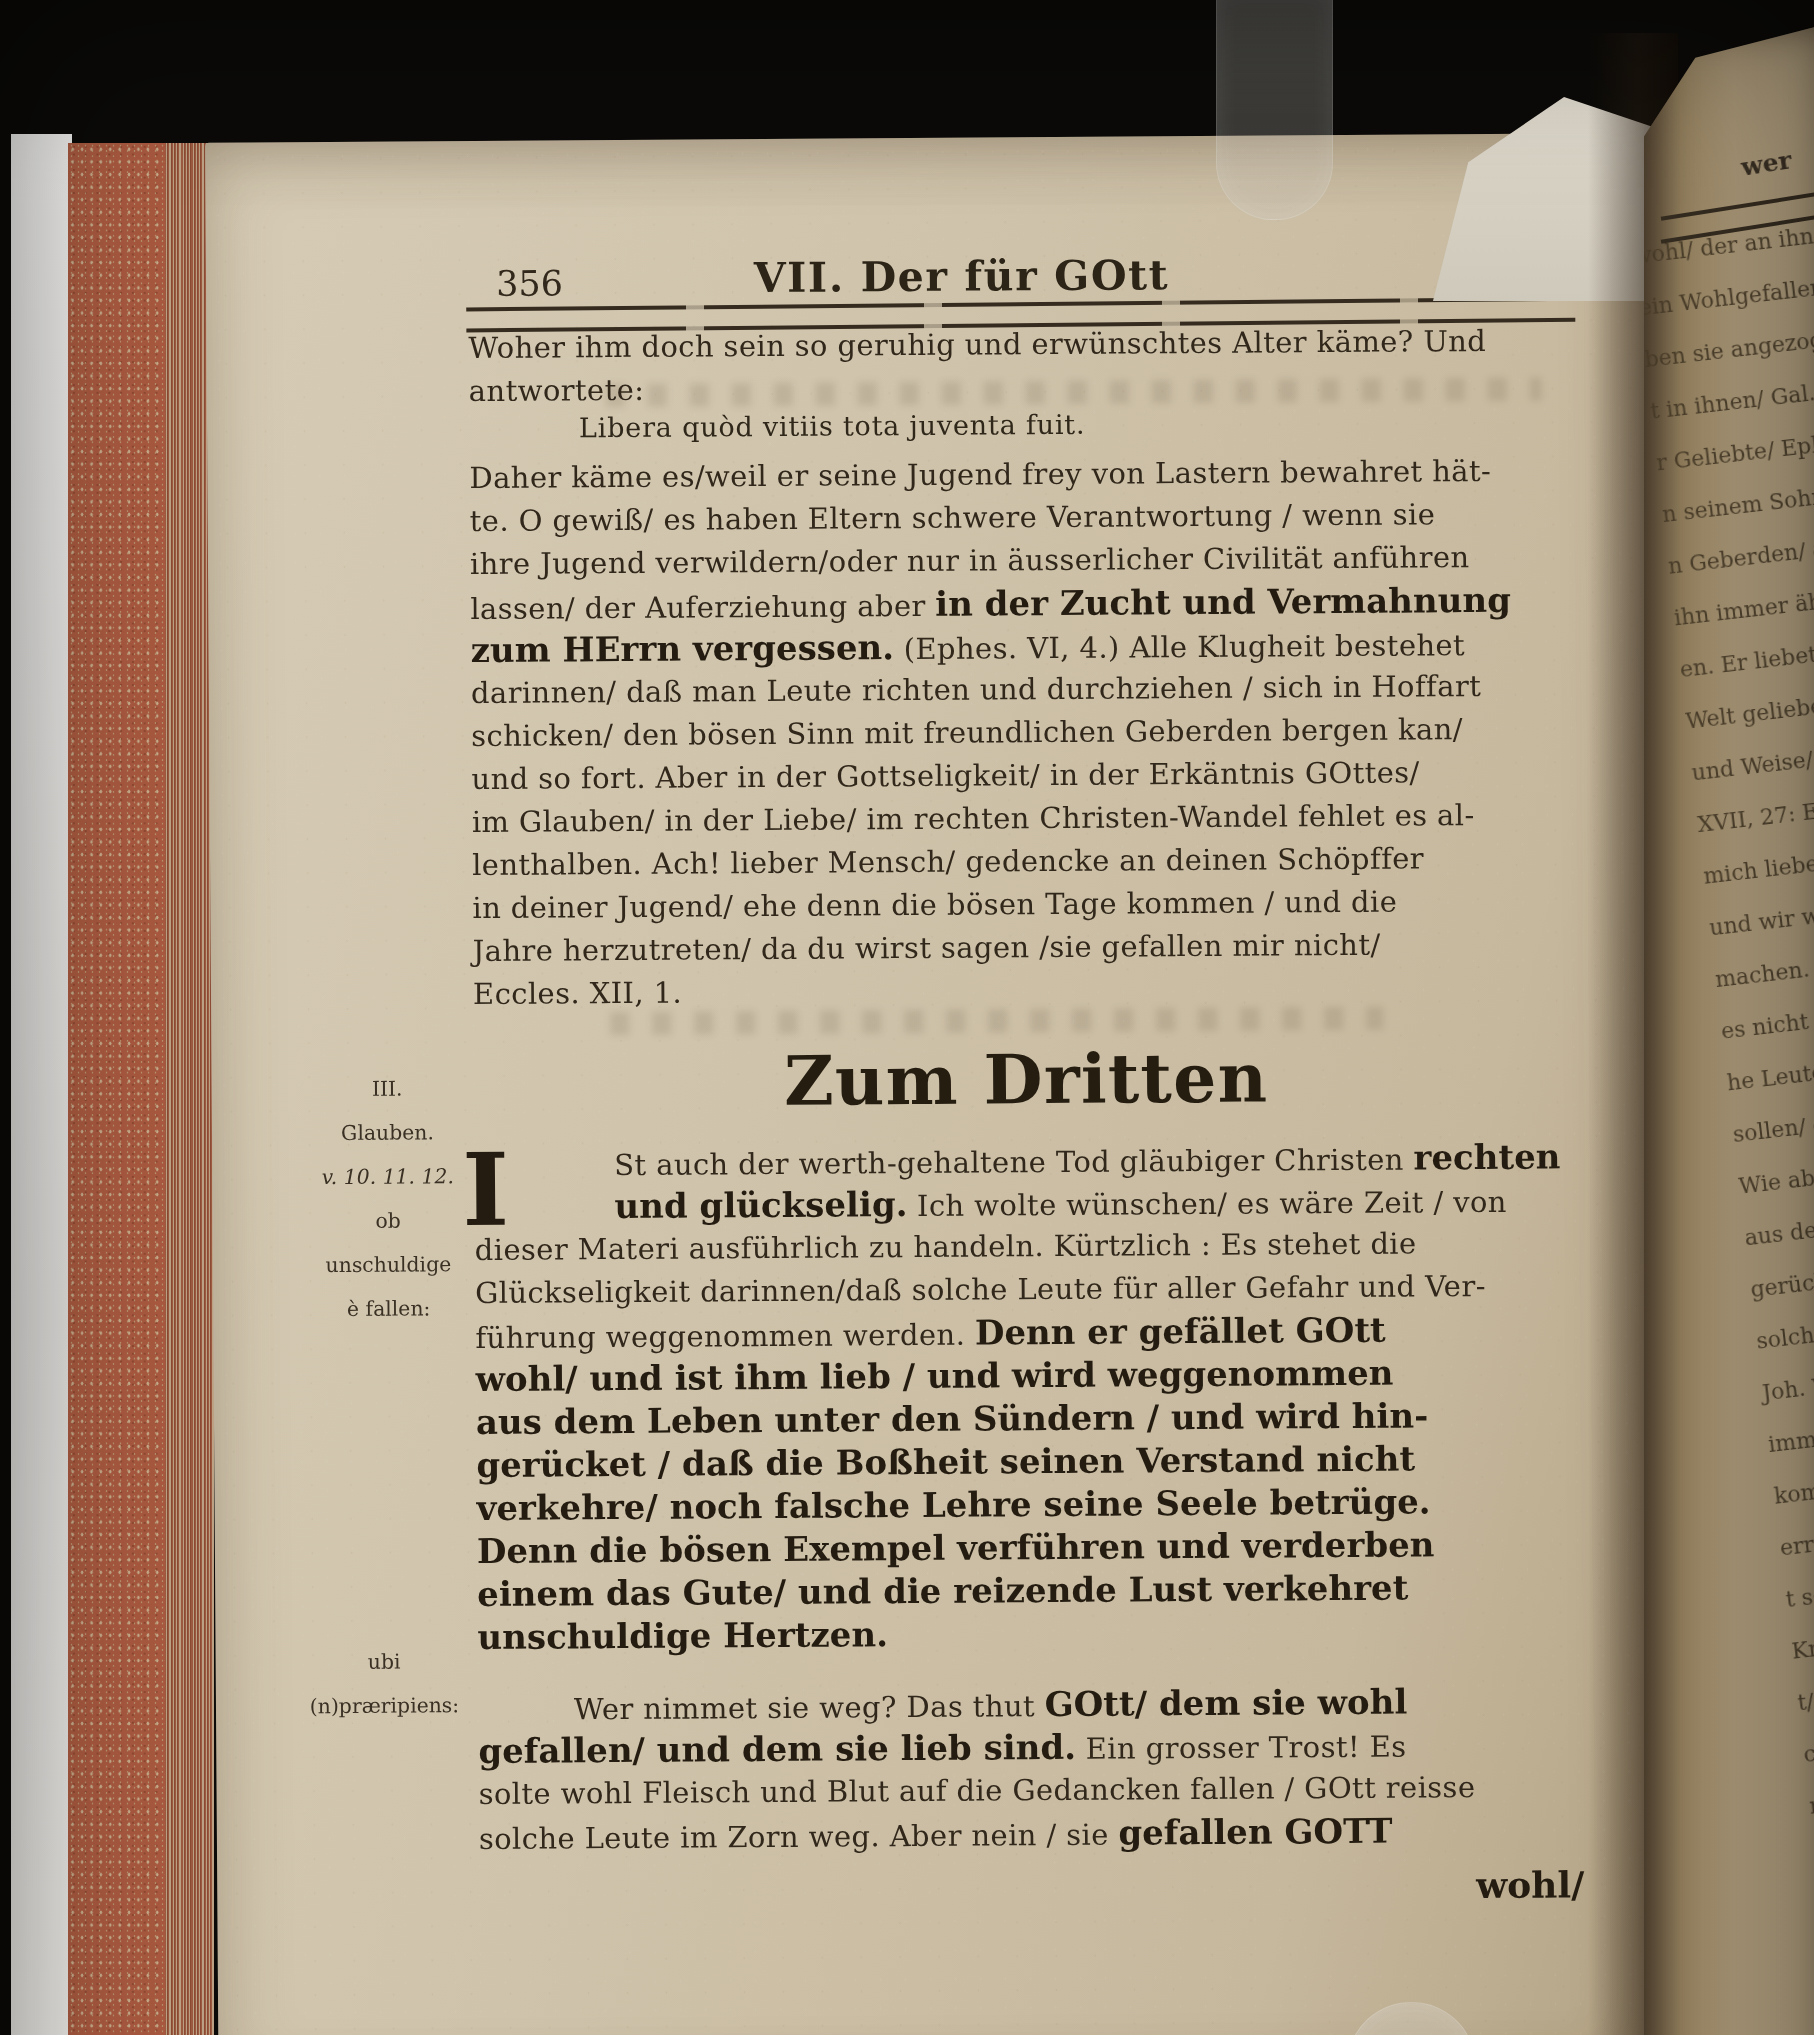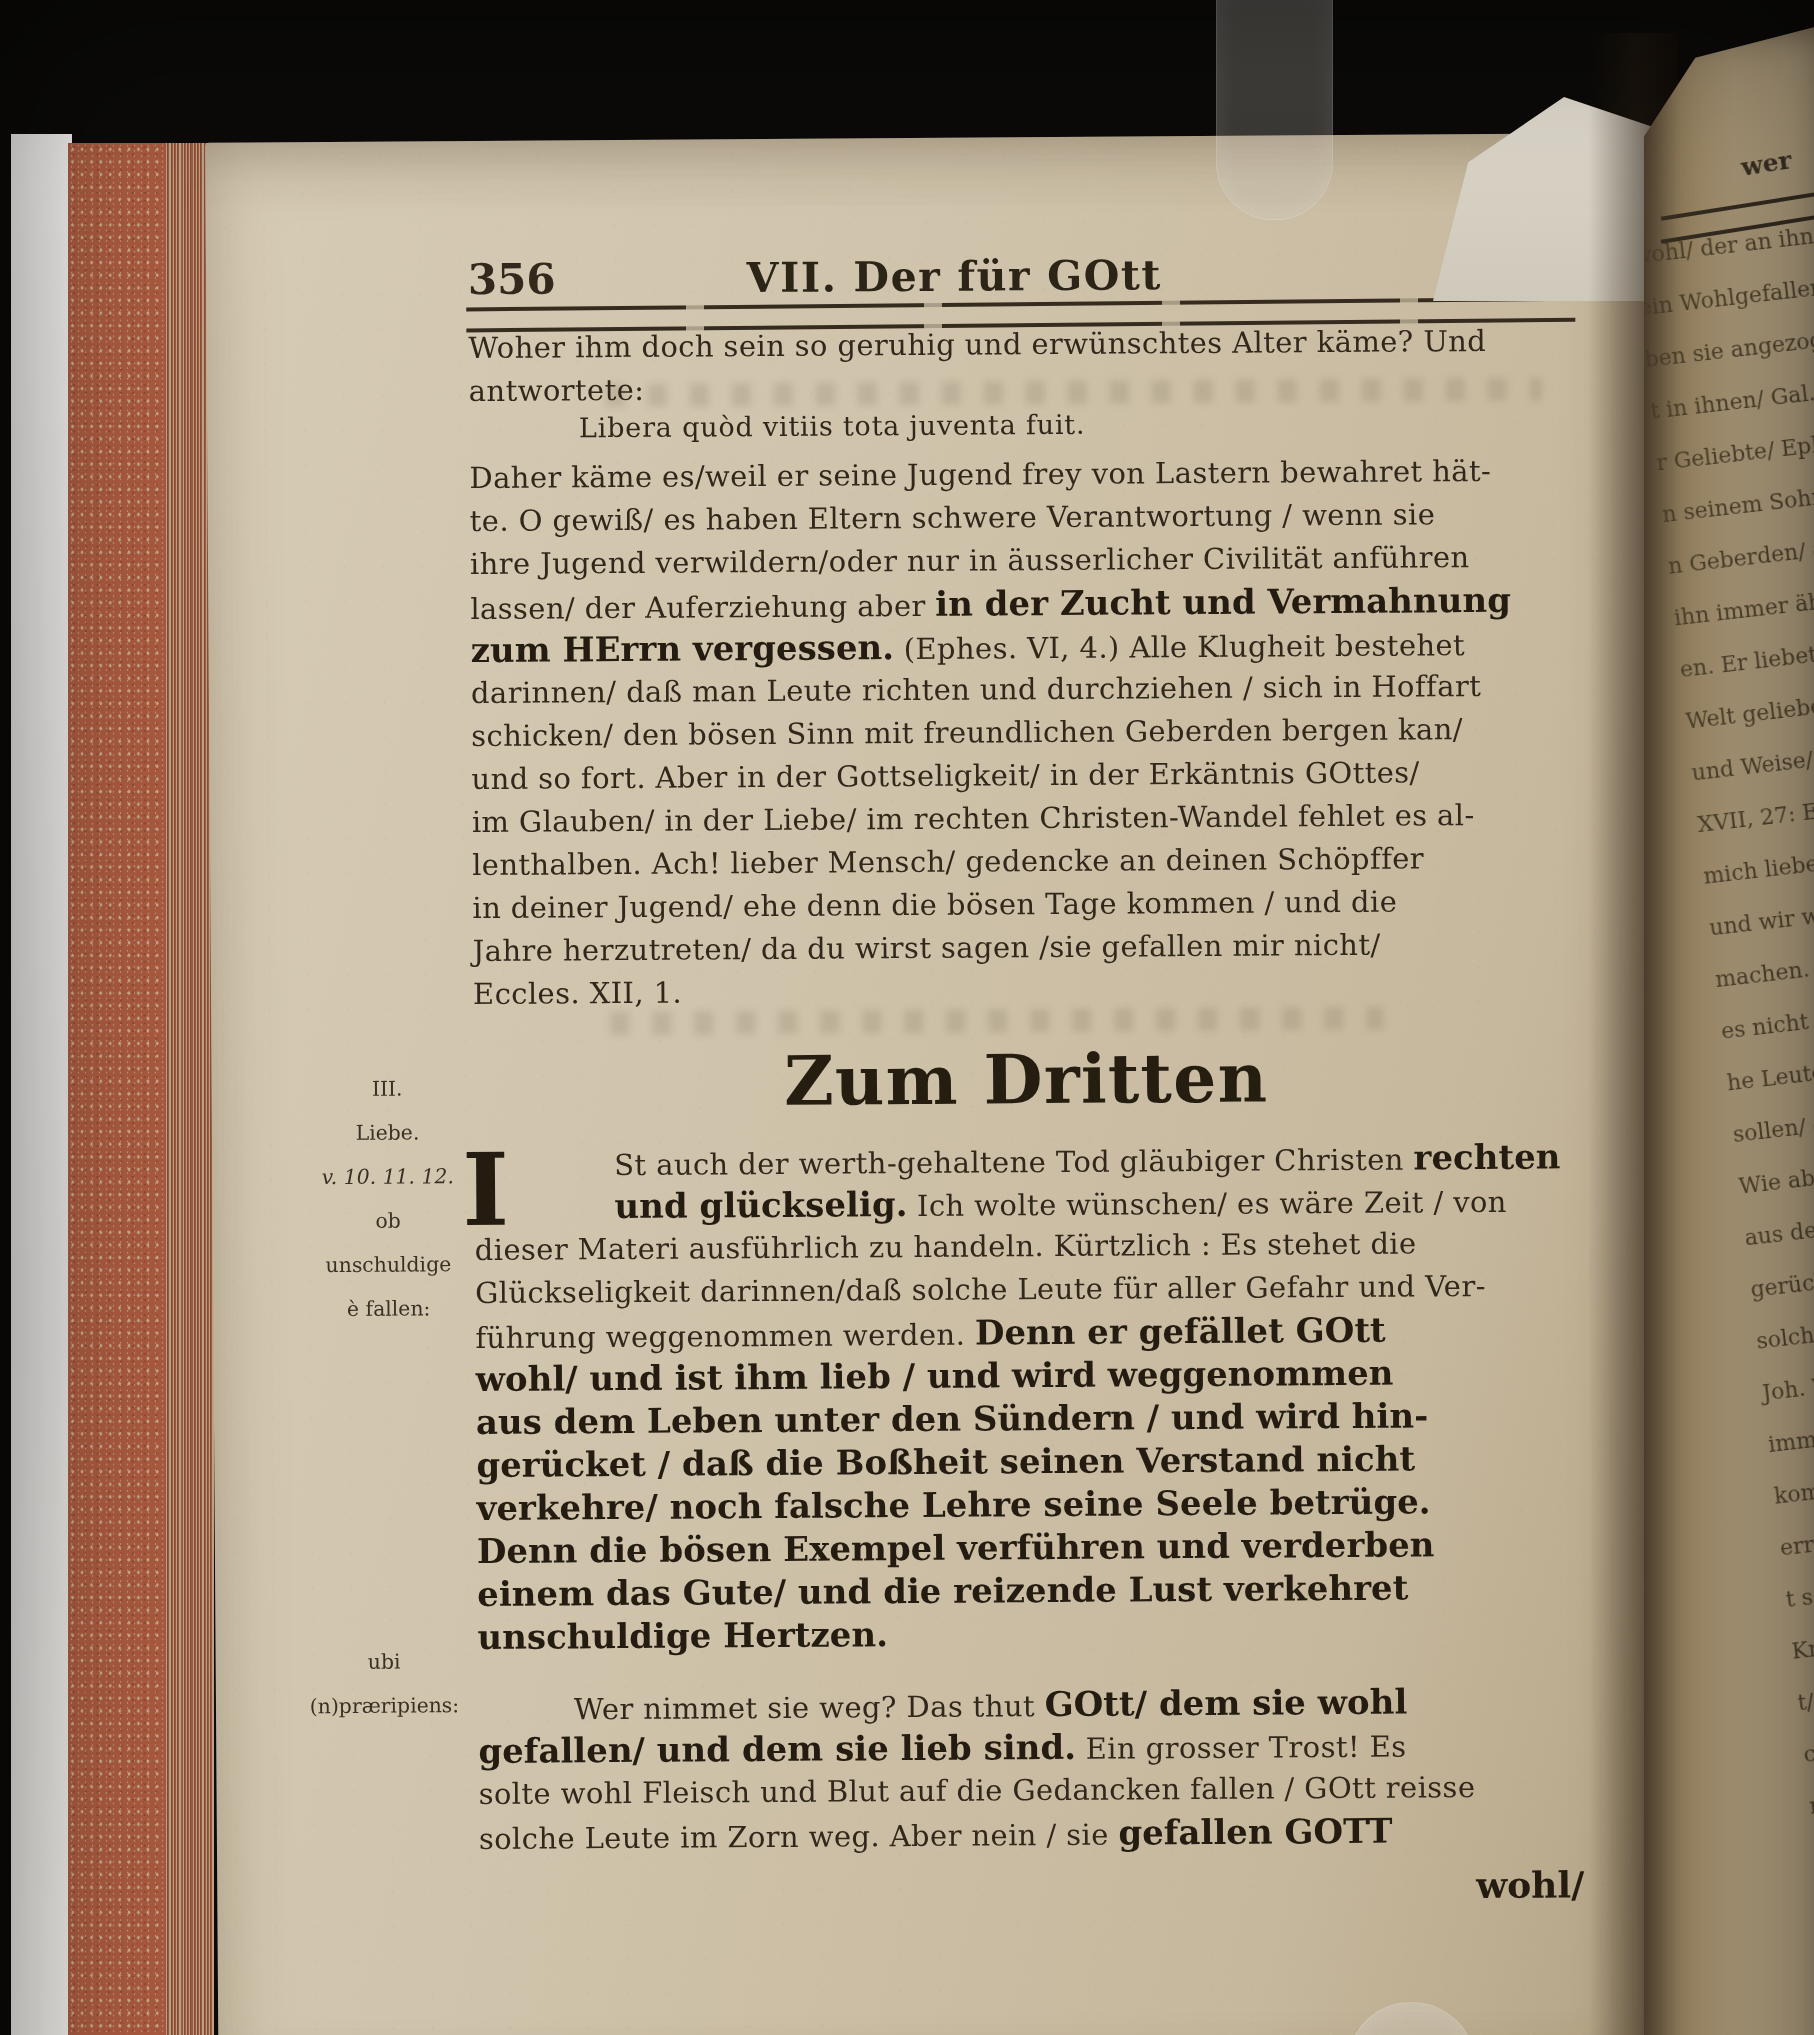--- a/index.html
+++ b/index.html
@@ -47,21 +47,21 @@
          color:#3a3024;transform:rotate(-9deg);filter:blur(0.6px);}
   
   .abs{position:absolute;}
   .ink{color:#31281b;}
   .tl{white-space:nowrap;}
   .body-lines .tl{height:43px;font-size:29px;line-height:43px;letter-spacing:0.4px;}
   .body-lines .tl .em, .em{font-weight:bold;font-size:34px;color:#241c10;letter-spacing:0;}
   #p3 .tl:nth-child(1),#p3 .tl:nth-child(2){padding-left:140px;}
   #p4 .tl:nth-child(1){text-indent:96px;}
   .header-row{left:474px;top:232px;width:1105px;height:69px;display:flex;align-items:flex-end;}
-  .pagenum{font-size:42px;font-weight:bold;color:#32291c;}
+  .pagenum{font-size:35px;font-weight:normal;color:#32291c;margin-left:28px;}
   .runtitle{margin-left:191px;font-size:41px;font-weight:bold;color:#2c2417;letter-spacing:1.6px;}
   .rule{left:472px;width:1109px;height:4.1px;background:
         repeating-linear-gradient(90deg,#352c1f 0 220px,rgba(53,44,31,.25) 220px 238px);
         transform:rotate(-0.15deg);}
   .latin{left:584px;top:410px;font-size:27px;color:#2f2719;letter-spacing:0.8px;}
   .section-heading{left:474px;top:1040px;width:1105px;text-align:center;
         font-size:68px;font-weight:bold;color:#251d10;letter-spacing:1.2px;}
   .drop-cap{left:462px;top:1136px;font-size:100px;line-height:102px;font-weight:bold;color:#241c10;}
   .catchword{left:474px;top:1868px;width:1105px;text-align:right;
         font-size:36px;font-weight:bold;color:#241c10;}
@@ -142,21 +142,21 @@
     <div id="p4" class="abs body-lines ink" style="left:474px;top:1684px">
         <div class="tl"><span>Wer nimmet sie weg?  Das thut </span><span class="em">GOtt/ dem sie wohl</span></div>
         <div class="tl"><span class="em">gefallen/ und dem sie lieb sind.</span><span>  Ein grosser Trost!  Es</span></div>
         <div class="tl"><span>solte wohl Fleisch und Blut auf die Gedancken fallen / GOtt reisse</span></div>
         <div class="tl"><span>solche Leute im Zorn weg.   Aber nein / sie </span><span class="em">gefallen GOTT</span></div>
       </div>
     <div class="abs catchword">wohl/</div>
 
     <div id="margin-upper" class="abs margin-col">
         <div class="tl"><span>III.</span></div>
-        <div class="tl"><span>Liebe.</span></div>
+        <div class="tl"><span>Glauben.</span></div>
         <div class="tl"><span>v. 10. 11. 12.</span></div>
         <div class="tl"><span>ob</span></div>
         <div class="tl"><span>unschuldige</span></div>
         <div class="tl"><span>è fallen:</span></div>
       </div>
     <div id="margin-lower" class="abs margin-col">
         <div class="tl"><span>ubi</span></div>
         <div class="tl"><span>(n)præripiens:</span></div>
       </div>
   </div>

